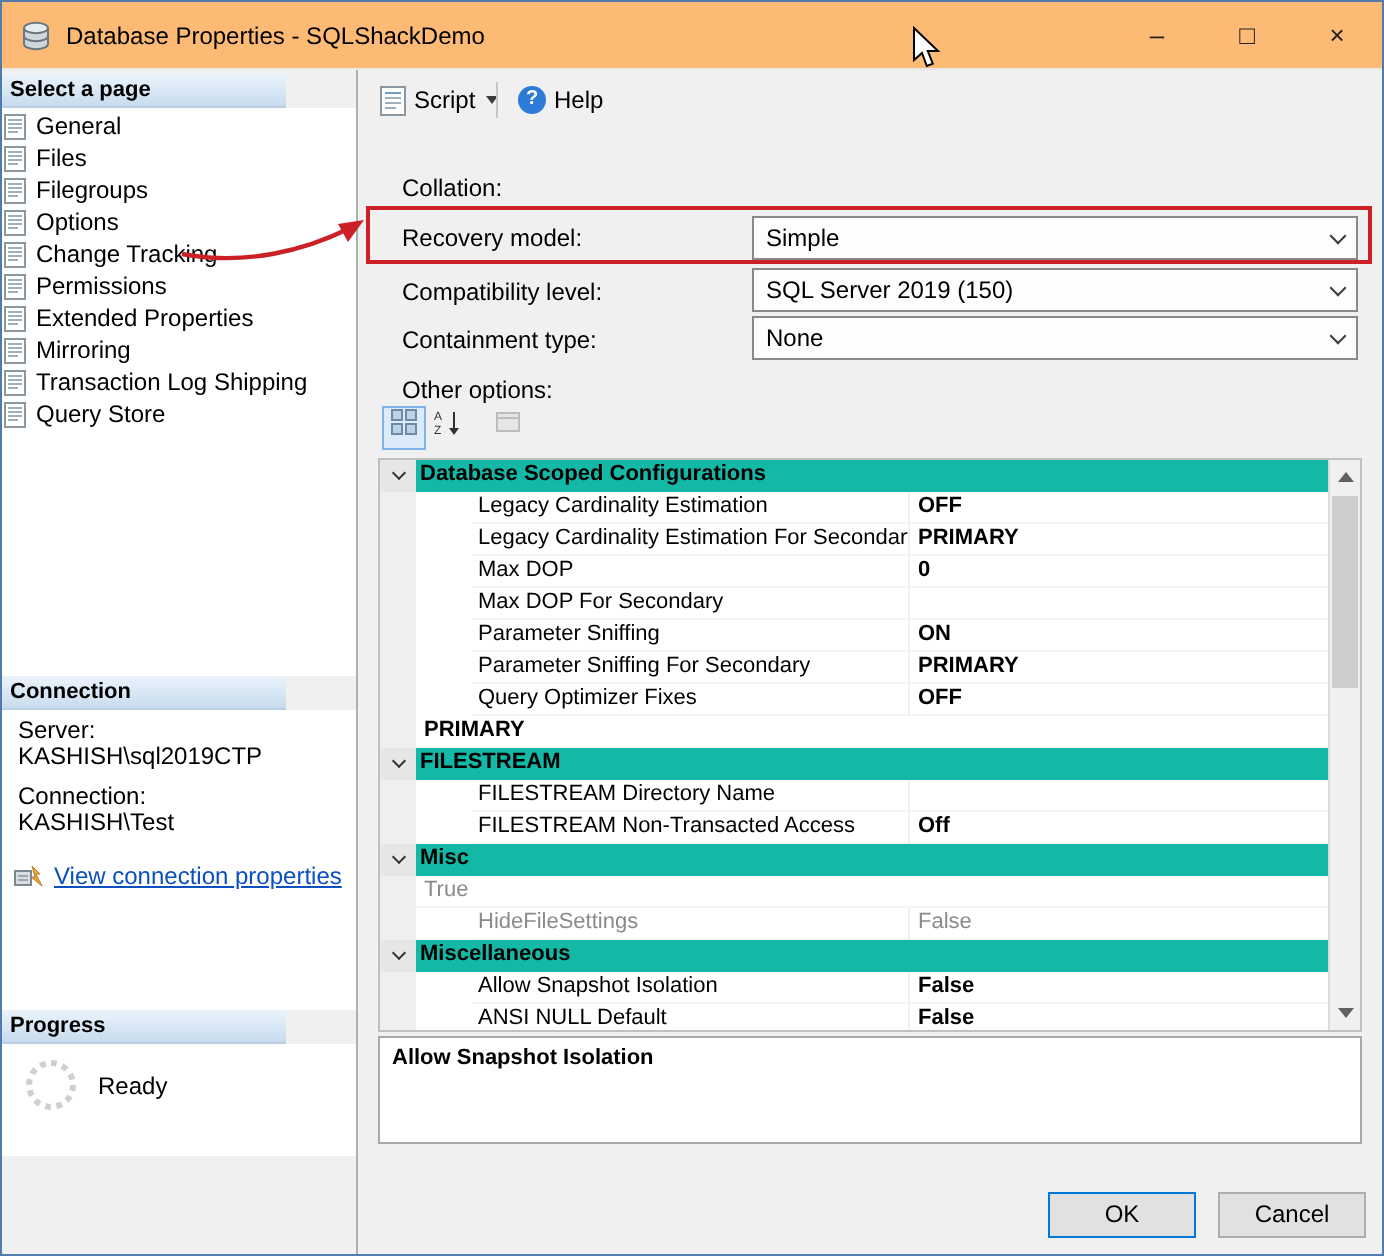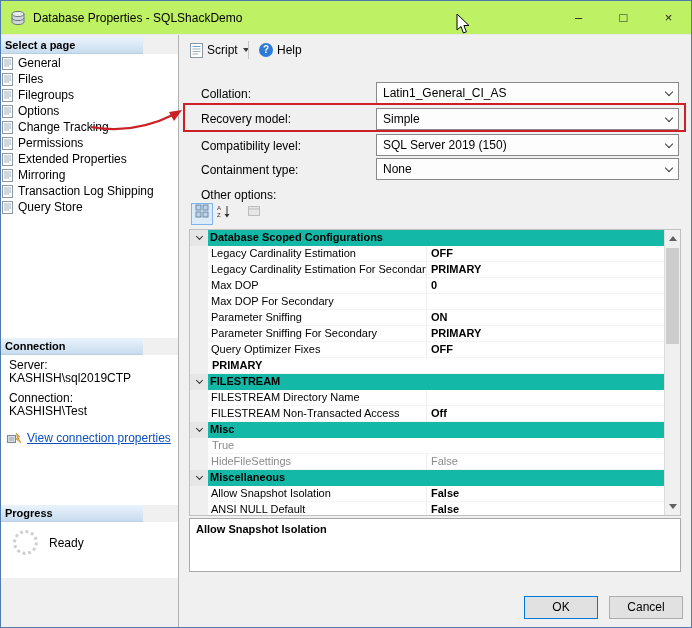--- a/index.html
+++ b/index.html
@@ -1,20 +1,20 @@
 <!DOCTYPE html>
 <html><head>
 <meta charset="utf-8">
 <style>
   * { margin:0; padding:0; box-sizing:border-box; }
   body { font-family:"Liberation Sans", sans-serif; background:#fff; }
   .window { position:relative; width:692px; height:628px; border:1px solid #4f7cac; background:#f0f0f0; overflow:hidden; }
 
   
-  .titlebar { position:absolute; left:0; top:0; right:0; height:34px; background:#bef264; border-bottom:1px solid #e8e8e8; }
+  .titlebar { position:absolute; left:0; top:0; right:0; height:34px; background:#fdba74; border-bottom:1px solid #e8e8e8; }
   .title-icon { position:absolute; left:9px; top:9px; }
   .title-text { position:absolute; left:32px; top:10px; font-size:12px; color:#000; }
   .win-btn { position:absolute; top:0; width:45px; height:33px; text-align:center; line-height:33px; font-size:13px; color:#222; cursor:default; }
   .win-btn.min { right:90px; }
   .win-btn.max { right:45px; }
   .win-btn.close { right:0; }
 
   
   .sidebar { position:absolute; left:0; top:34px; width:178px; bottom:0; background:#f0f0f0; border-right:1px solid #b0b0b0; }
   .panel-header { position:absolute; left:0; width:142px; height:17px; background:linear-gradient(180deg,#eaf3fc,#c8dcee); font-size:11px; font-weight:bold; padding:2px 0 0 4px; color:#000; border-bottom:1px solid #b9cfe4; }
@@ -48,21 +48,21 @@
   .mini-btn.sel { border-color:#7eb4ea; background:#dcebf9; }
 
   
   .pgrid { position:absolute; left:188px; top:228px; width:492px; height:287px; background:#fff; border:1px solid #c0c0c0; overflow:hidden; }
   .grow, .gcat { position:absolute; left:0; width:474px; height:16px; display:flex; }
   .grow { background:#fff; }
   .gcat { background:#14b8a6; }
   .gmargin { width:18px; flex:none; background:#efefef; display:flex; align-items:center; justify-content:center; }
   .gcat .gmargin { background:#e6e6e6; }
   .chevron { width:5px; height:5px; border-right:1.5px solid #333; border-bottom:1.5px solid #333; transform:rotate(45deg); margin-top:-3px; }
-  .glabel { width:219px; flex:none; font-size:11px; line-height:15px; padding-left:3px; border-right:1px solid #f0f0f0; border-bottom:1px solid #f5f5f5; white-space:nowrap; overflow:hidden; }
+  .glabel { width:219px; flex:none; font-size:11px; line-height:15px; padding-left:3px; border-right:1px solid #f0f0f0; border-bottom:1px solid #f5f5f5; white-space:nowrap; overflow:hidden;margin-left:28px; }
   .gvalue { flex:1; font-size:11px; line-height:15px; padding-left:4px; border-bottom:1px solid #f5f5f5; white-space:nowrap; overflow:hidden; }
   .bold { font-weight:bold; }
   .gray { color:#8a8a8a; }
   .gcatname { font-weight:bold; font-size:11px; line-height:15px; padding-left:2px; white-space:nowrap; }
 
   .vscroll { position:absolute; right:0; top:0; width:16px; height:100%; background:#f0f0f0; border-left:1px solid #dcdcdc; }
   .sarrow { position:absolute; left:4px; width:0; height:0; border-left:4px solid transparent; border-right:4px solid transparent; }
   .sarrow.up { top:6px; border-bottom:5px solid #606060; }
   .sarrow.down { bottom:6px; border-top:5px solid #606060; }
   .sthumb { position:absolute; left:1px; width:13px; top:18px; height:96px; background:#cdcdcd; }
@@ -249,24 +249,20 @@
       <span class="caret-down"></span>
     </div>
     <div class="tb-sep"></div>
     <div class="tb-btn tb-help">
       <span class="help-badge">?</span>
       <span>Help</span>
     </div>
   </div>
 
   <span class="flabel" style="top:86px">Collation:</span>
-  <div class="combo" style="top:81px">
-    <span>Latin1_General_CI_AS</span>
-    <span class="combo-arrow"></span>
-  </div>
 
   <span class="flabel" style="top:111px">Recovery model:</span>
   <div class="combo" style="top:107px">
     <span>Simple</span>
     <span class="combo-arrow"></span>
   </div>
 
   <span class="flabel" style="top:138px">Compatibility level:</span>
   <div class="combo" style="top:133px">
     <span>SQL Server 2019 (150)</span>

